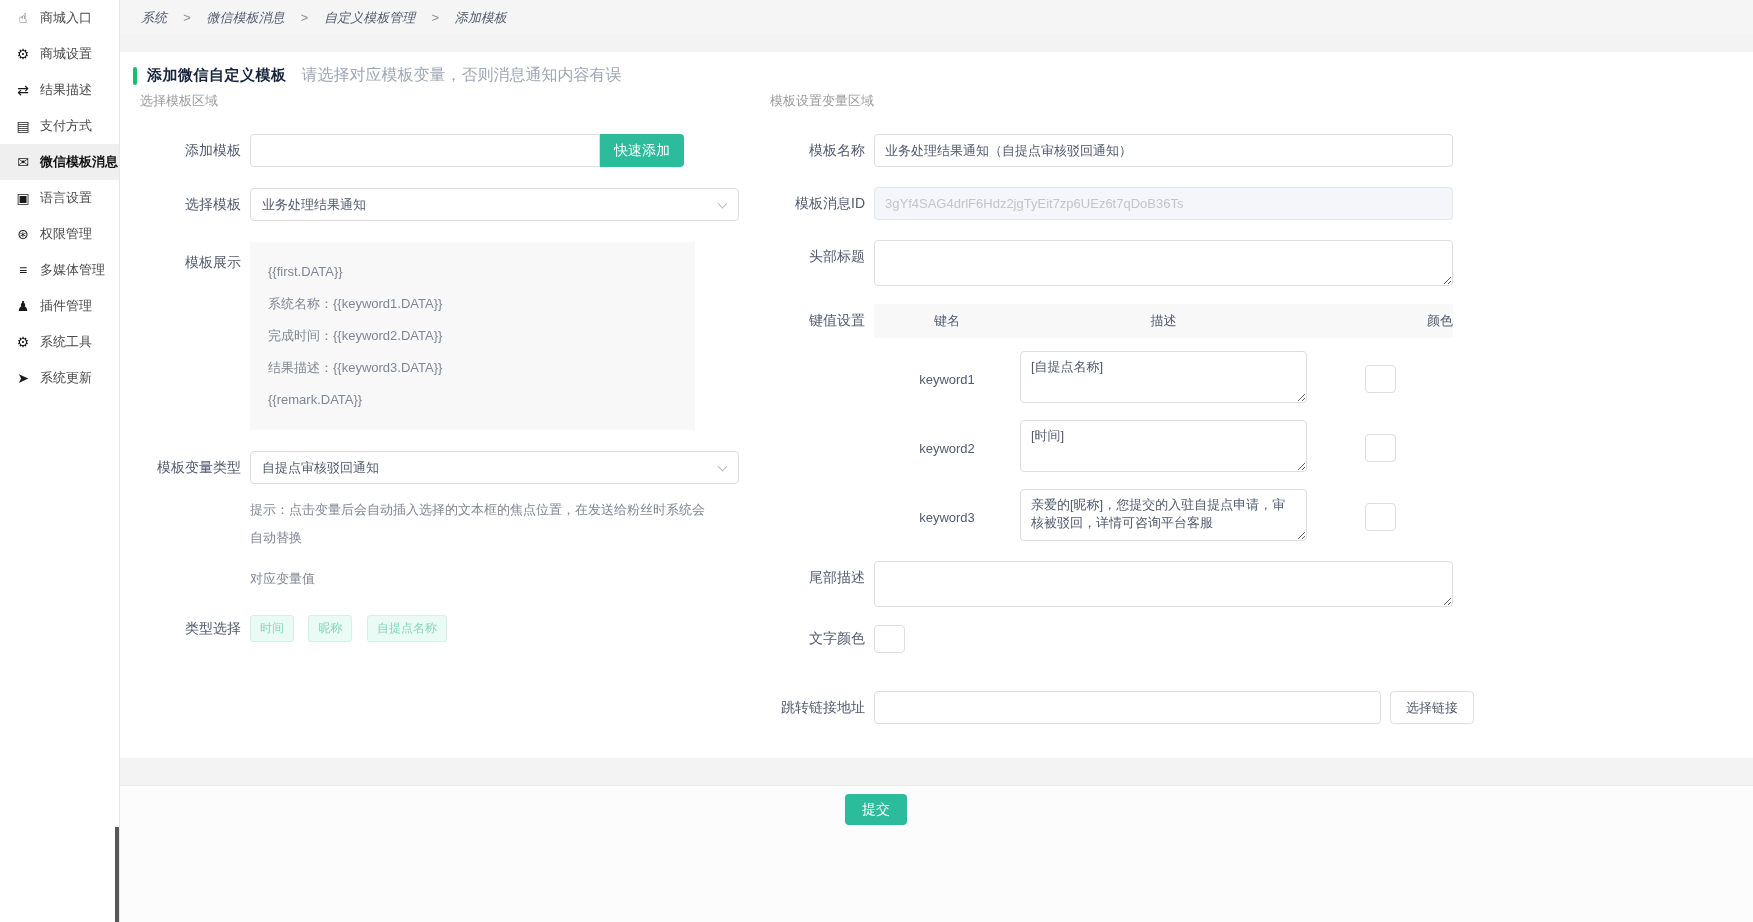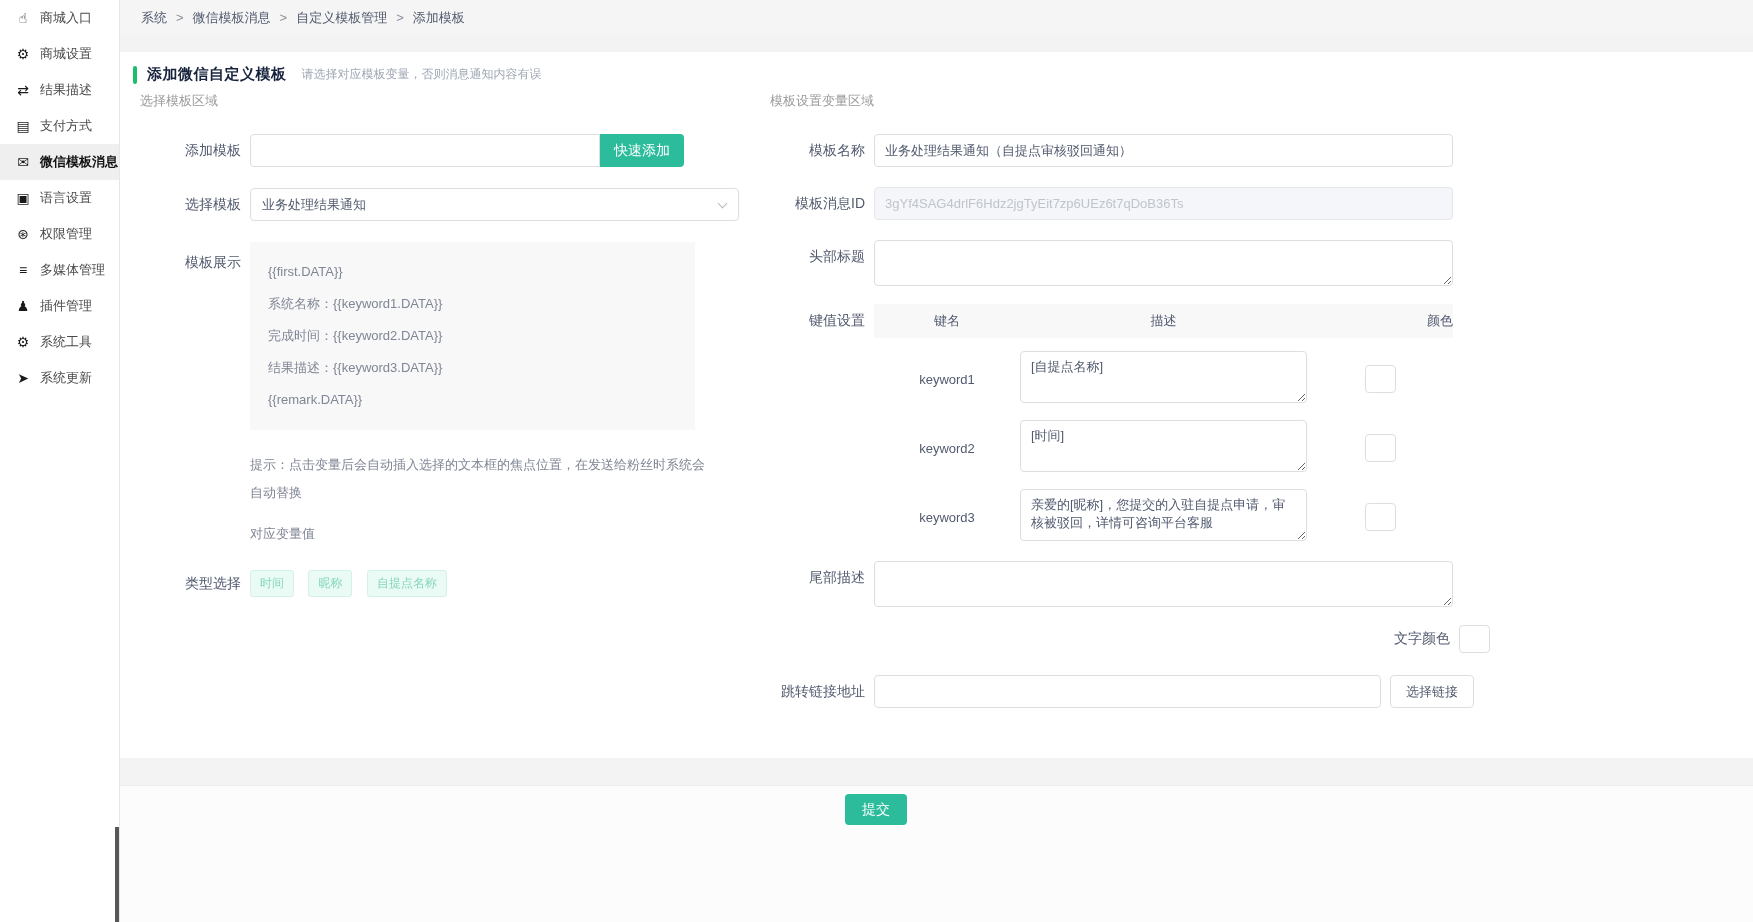--- a/index.html
+++ b/index.html
@@ -11,30 +11,30 @@
              border-right:1px solid #e6e6e6; z-index:5; }
   .side-item { display:flex; align-items:center; gap:9px; height:36px; padding:0 6px 0 15px;
                font-size:13px; color:#4a4a4a; cursor:pointer; white-space:nowrap; }
   .side-item .ico { width:16px; font-size:14px; color:#1a1a1a; text-align:center; flex:none; }
   .side-item.active { background:#efefef; font-weight:bold; color:#111; }
   #side-scroll-thumb { position:absolute; right:0; bottom:0; width:4px; height:95px; background:#575757; }
 
   
   #main { position:absolute; left:120px; top:0; right:0; bottom:0; background:#f3f3f3; }
   #breadcrumb { height:35px; background:#f5f5f5; display:flex; align-items:center;
-                padding:0 21px; font-size:13px; color:#515a6e; gap:9px; }
+                padding:0 21px; font-size:13px; color:#515a6e; gap:16px;font-style:italic; }
   .bc-item { cursor:pointer; }
   .bc-sep { color:#8a8f99; }
 
   #card { position:absolute; left:0; top:52px; width:100%; height:706px; background:#fff; }
 
   #page-header { position:absolute; left:13px; top:13px; display:flex; align-items:center; }
   .title-bar { width:4px; height:18px; background:#19be6b; border-radius:2px; margin-right:10px; }
   .page-title { font-size:15px; font-weight:bold; color:#17233d; letter-spacing:.5px; }
-  .page-subtitle { margin-left:15px; font-size:12px; color:#9ea7b4; }
+  .page-subtitle { margin-left:15px; font-size:16px; color:#9ea7b4; }
 
   .section-title { font-size:13px; color:#999; margin-bottom:24px; }
 
   .form-row { display:flex; align-items:center; margin-bottom:21px; }
   .form-row.top { align-items:flex-start; }
   .form-label { text-align:right; font-size:14px; color:#515a6e; flex:none; margin-right:9px; }
   #left-panel .form-label { width:101px; }
   #right-panel .form-label { width:95px; }
 
   .input { height:33px; border:1px solid #dcdee2; border-radius:4px; padding:0 10px;
@@ -188,20 +188,27 @@
           <span class="form-label" style="padding-top:12px;">模板展示</span>
           <div class="preview-box">
             <div>{{first.DATA}}</div>
             <div>系统名称：{{keyword1.DATA}}</div>
             <div>完成时间：{{keyword2.DATA}}</div>
             <div>结果描述：{{keyword3.DATA}}</div>
             <div>{{remark.DATA}}</div>
           </div>
         </div>
 
+        <div class="form-row" style="margin-bottom:12px;">
+          <span class="form-label">模板变量类型</span>
+          <div class="select-box w445">
+            <span>自提点审核驳回通知</span>
+            <span class="chev"></span>
+          </div>
+        </div>
 
         <div class="hint-block">
           <div>提示：点击变量后会自动插入选择的文本框的焦点位置，在发送给粉丝时系统会自动替换</div>
           <div>对应变量值</div>
         </div>
 
         <div class="form-row" style="margin-top:22px;">
           <span class="form-label">类型选择</span>
           <div>
             <span class="tag">时间</span>
@@ -268,21 +275,21 @@
               </span>
             </div>
           </div>
         </div>
 
         <div class="form-row top" style="margin-bottom:18px;">
           <span class="form-label" style="padding-top:8px;">尾部描述</span>
           <textarea class="textarea w579" style="height: 46px;"></textarea>
         </div>
 
-        <div class="form-row" style="margin-bottom:22px;justify-content:flex-end;">
+        <div class="form-row" style="margin-bottom:38px;">
           <span class="form-label">文字颜色</span>
           <button class="color-btn">
             <span class="swatch"><span class="wchev"></span></span>
           </button>
         </div>
 
         <div class="form-row" id="link-row">
           <span class="form-label">跳转链接地址</span>
           <input class="input" type="text" value="" style="">
           <button class="outline-btn">选择链接</button>

